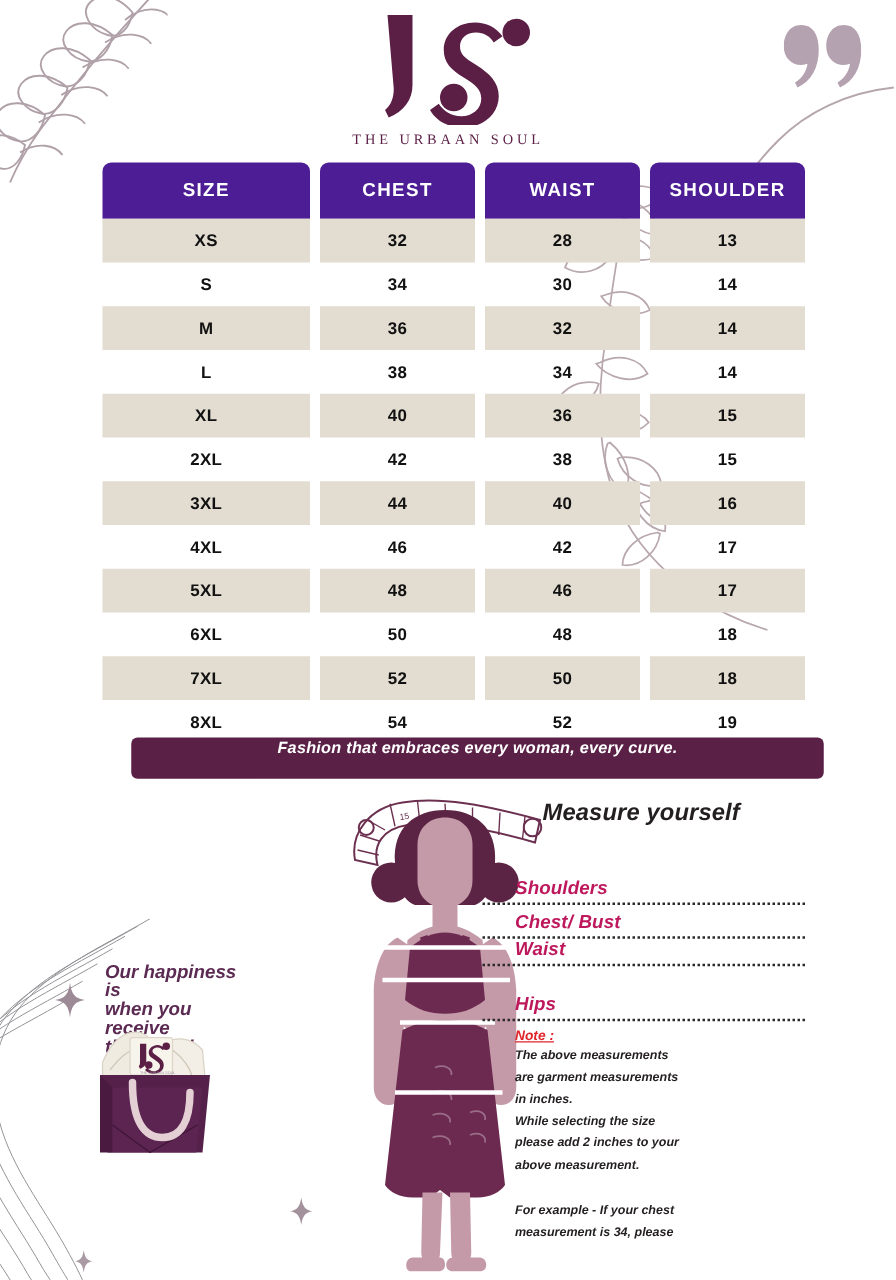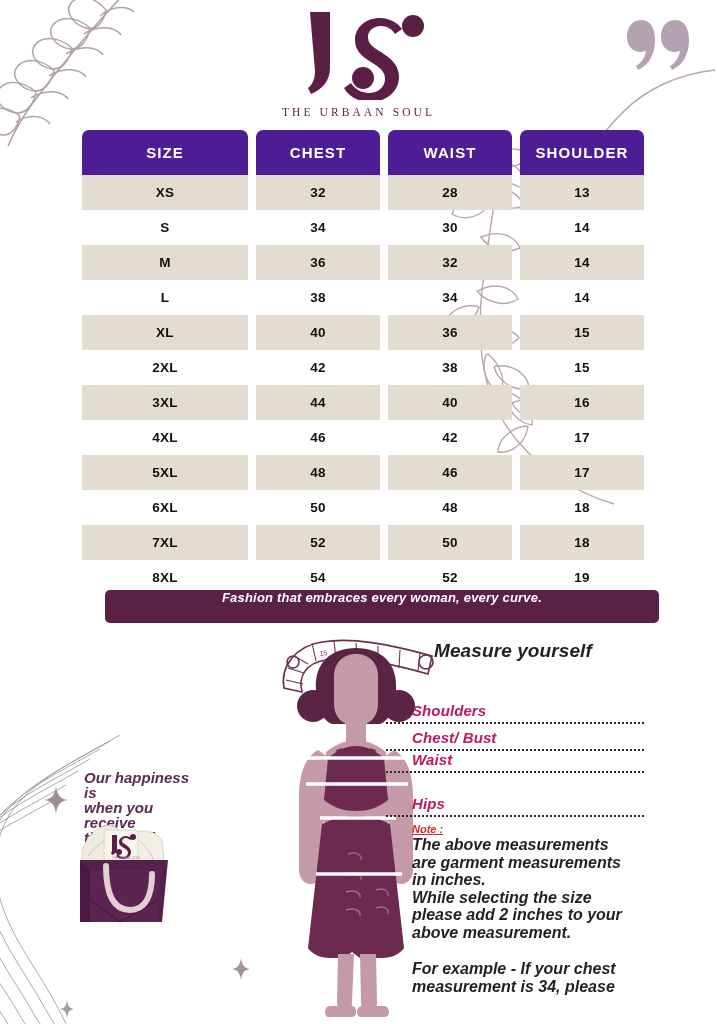--- a/index.html
+++ b/index.html
@@ -110,21 +110,21 @@
   #dot-hips      { left: 386px; top: 815px; width: 258px; }
 
   
   #note-block { position: absolute; left: 412px; top: 823px; width: 232px; }
   #note-title {
     font-size: 11px; font-weight: bold; font-style: italic;
     color: #e0252b; text-decoration: underline;
     margin-bottom: 1px;
   }
   .note-line {
-    font-size: 16px; font-weight: bold; font-style: italic;
+    font-size: 10px; font-weight: bold; font-style: italic;
     color: #231f20; line-height: 17.5px;
   }
   #example-block { position: absolute; left: 412px; top: 960px; width: 232px; }
 
   
   #happiness-quote {
     position: absolute; left: 84px; top: 770px; width: 112px;
     font-size: 15px; font-style: italic; font-weight: bold;
     color: #5b2a52; line-height: 15px;
   }

